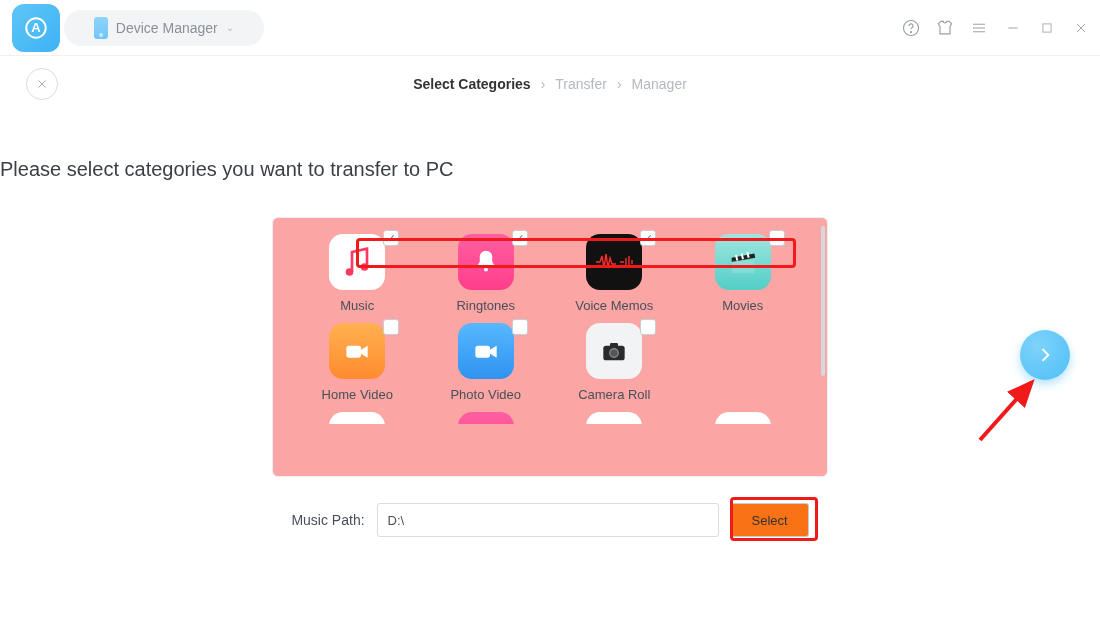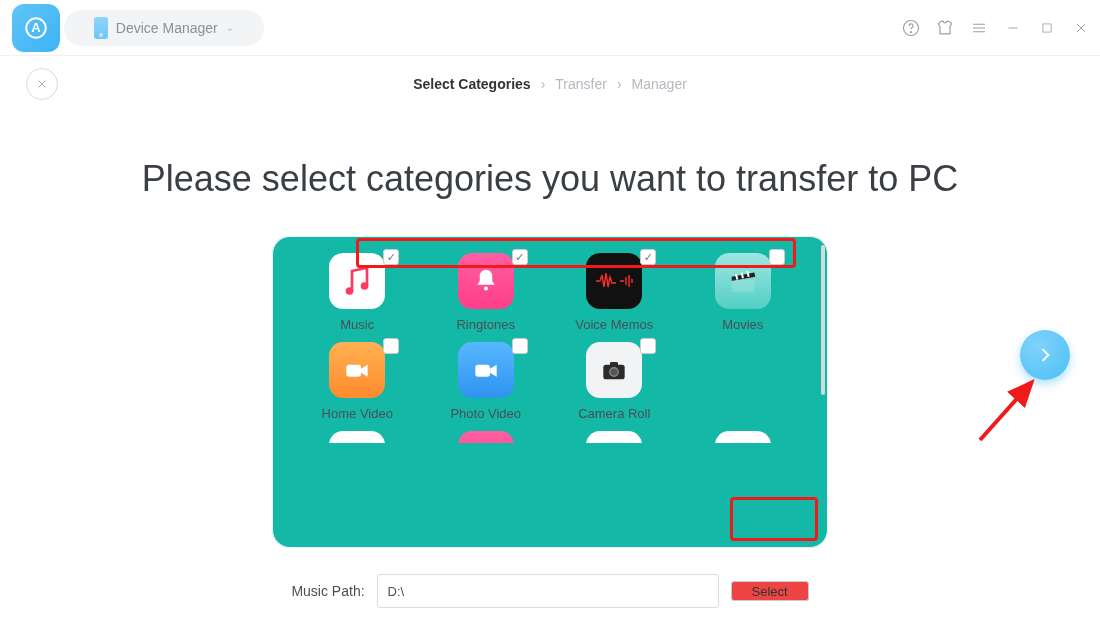--- a/index.html
+++ b/index.html
@@ -57,28 +57,28 @@
     display:flex;align-items:center;justify-content:center;margin-left:26px;
     color:#9aa0a6;cursor:pointer;
   }
   .close-circle svg{stroke:#9aa0a6;stroke-width:1.5;fill:none;}
   .crumbs{position:absolute;left:50%;transform:translateX(-50%);display:flex;gap:10px;align-items:center;font-size:14px;}
   .crumbs .active{color:#333;font-weight:600;}
   .crumbs .inactive{color:#b4b9c0;}
 
   
   .main-title{
-    text-align:center;font-size:36px;color:#3a3f45;font-weight:400;
+    font-size:20px;color:#3a3f45;font-weight:400;
     margin-top:46px;
   }
 
   .panel{
-    width:556px;height:312px;margin:36px auto 0;
-    border:1px solid #eceef1;border-radius:18px;
-    background:#14b8a6;position:relative;overflow:hidden;
+    width:556px;height:260px;margin:36px auto 0;
+    border:1px solid #eceef1;border-radius:6px;
+    background:#fca5a5;position:relative;overflow:hidden;
     padding:16px 20px;
   }
   .scrollbar-fake{position:absolute;right:2px;top:8px;width:4px;height:150px;background:#d5d8dc;border-radius:2px;}
 
   .grid{display:grid;grid-template-columns:repeat(4,1fr);gap:10px 0;justify-items:center;}
   .cat{display:flex;flex-direction:column;align-items:center;gap:8px;position:relative;}
   .tile{width:56px;height:56px;border-radius:14px;position:relative;display:flex;align-items:center;justify-content:center;}
   .tile .check{
     position:absolute;top:-4px;right:-14px;width:16px;height:16px;
     border:1px solid #c7ccd3;border-radius:3px;background:#fff;
@@ -92,21 +92,21 @@
   .peek{width:56px;height:56px;border-radius:14px;}
 
   
   .export-row{display:flex;align-items:center;gap:12px;justify-content:center;margin-top:26px;}
   .export-label{font-size:14px;color:#4a4f57;}
   .path-input{
     width:342px;height:34px;border:1px solid #d9dce1;border-radius:3px;
     padding:0 10px;font-size:13px;color:#4a4f57;outline:none;
   }
   .select-btn{
-    width:78px;height:20px;border:1px solid #c7ccd3;background:#ef4444;border-radius:3px;
+    width:78px;height:34px;border:1px solid #c7ccd3;background:#f97316;border-radius:3px;
     font-size:13px;color:#333;cursor:pointer;
   }
 
   
   .next-circle{
     position:absolute;right:30px;top:330px;width:50px;height:50px;border-radius:50%;
     background:radial-gradient(circle at 35% 30%, #7fd3fa, #4dbef7);
     box-shadow:0 4px 10px rgba(77,190,247,.45);
     display:flex;align-items:center;justify-content:center;cursor:pointer;
   }

